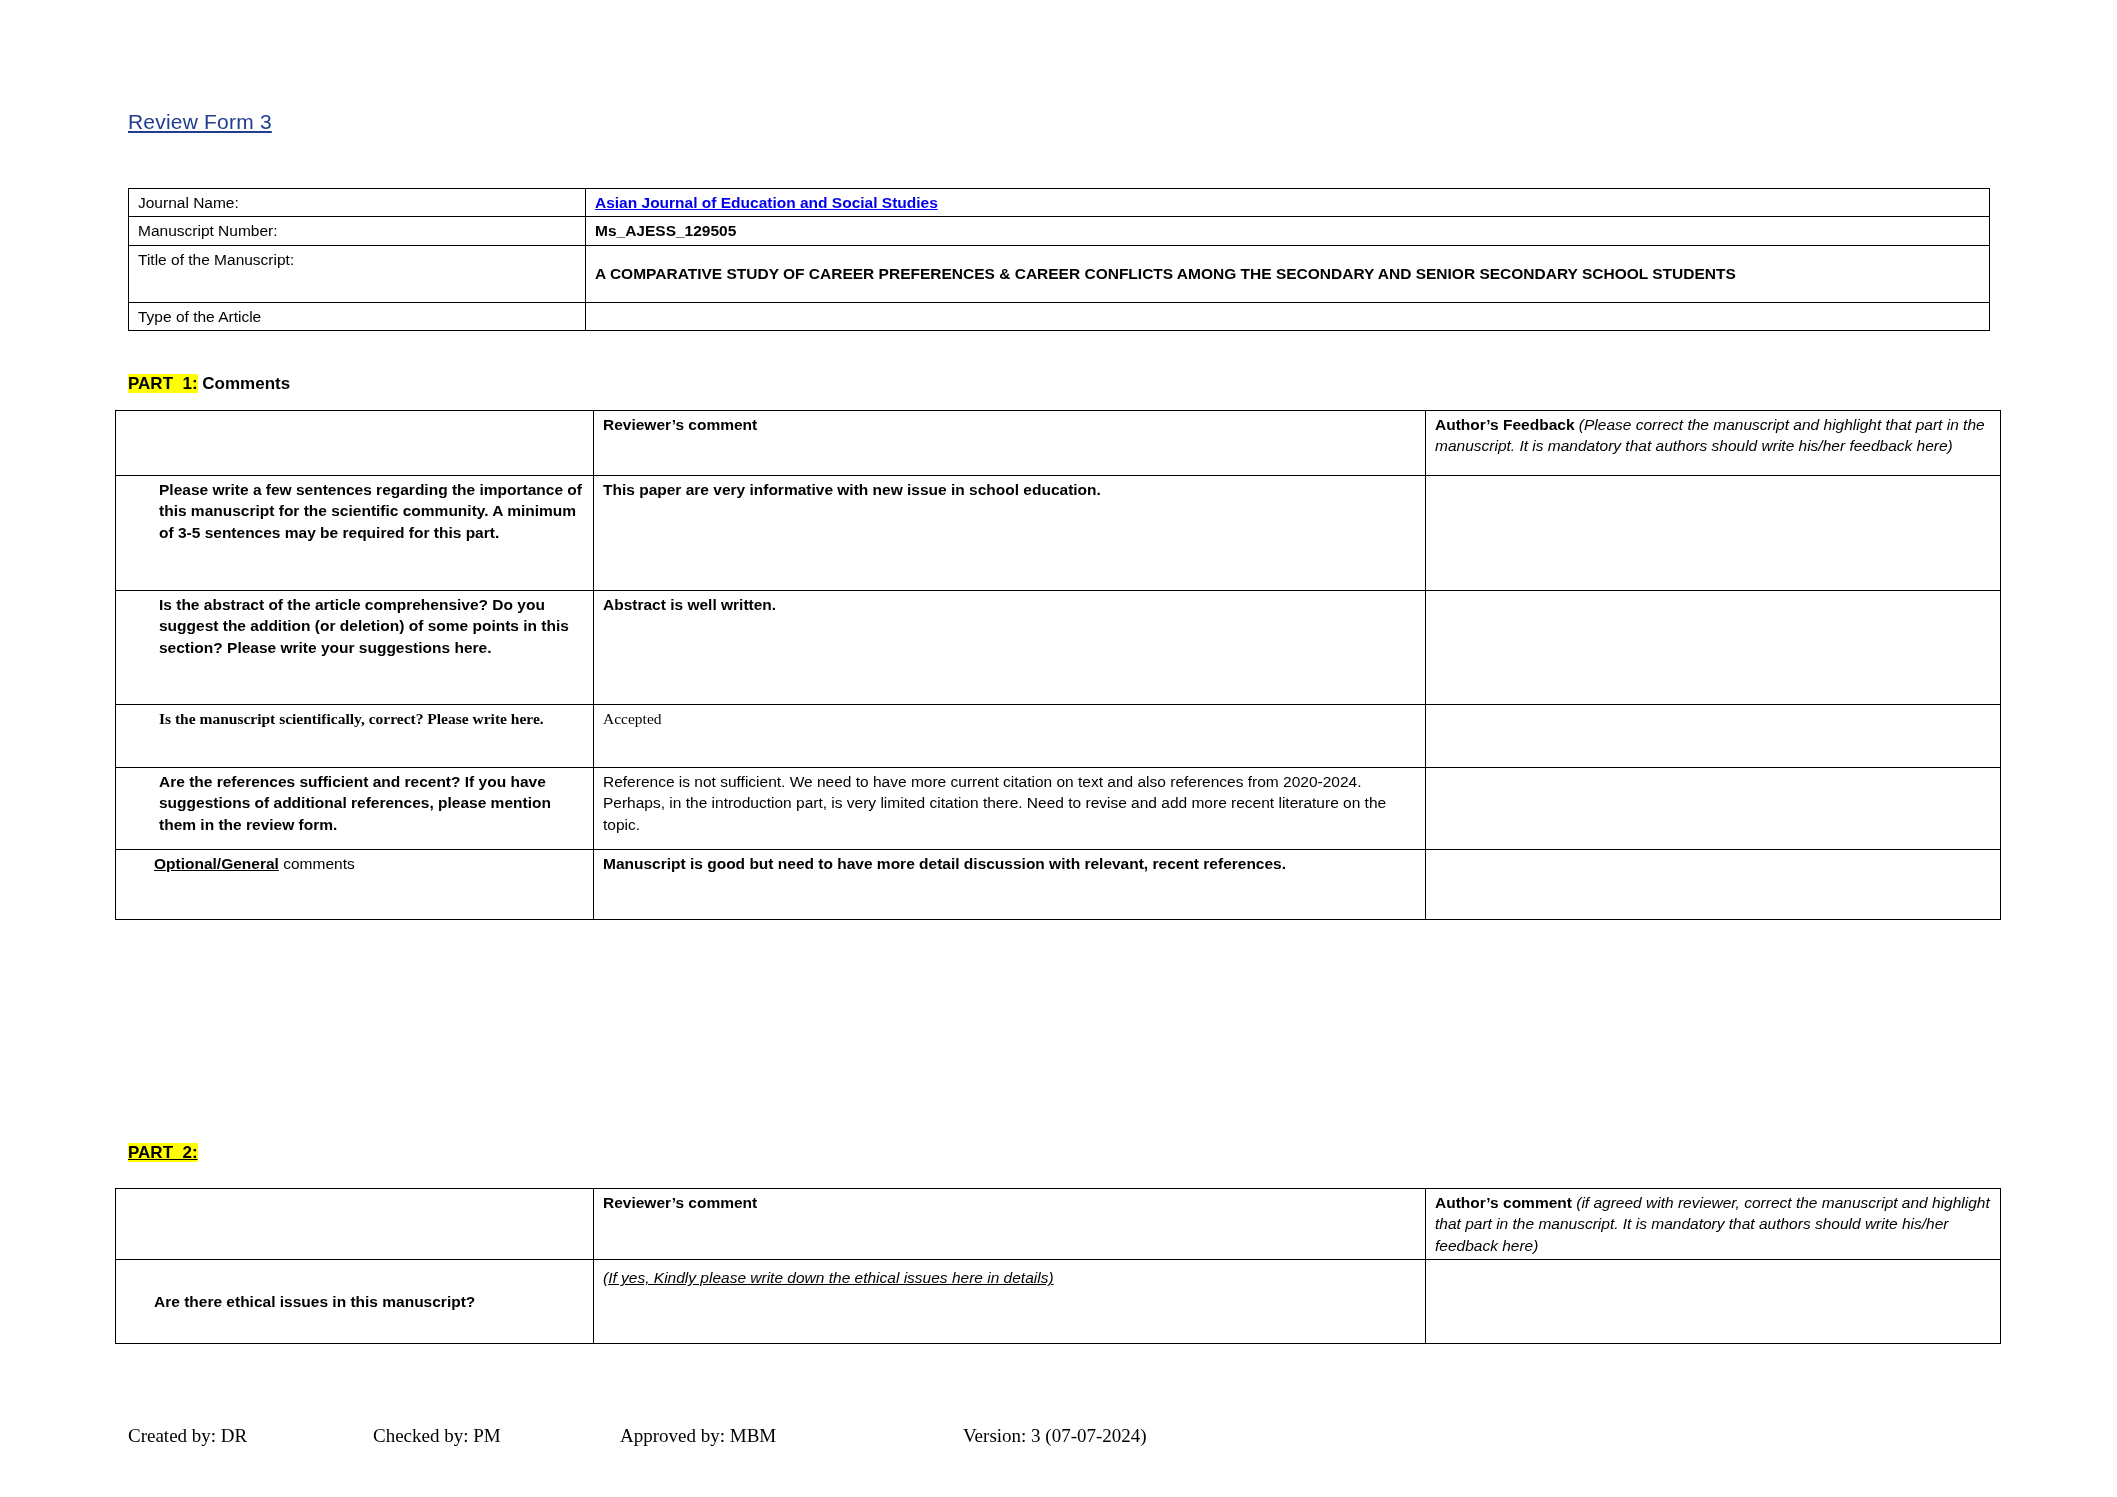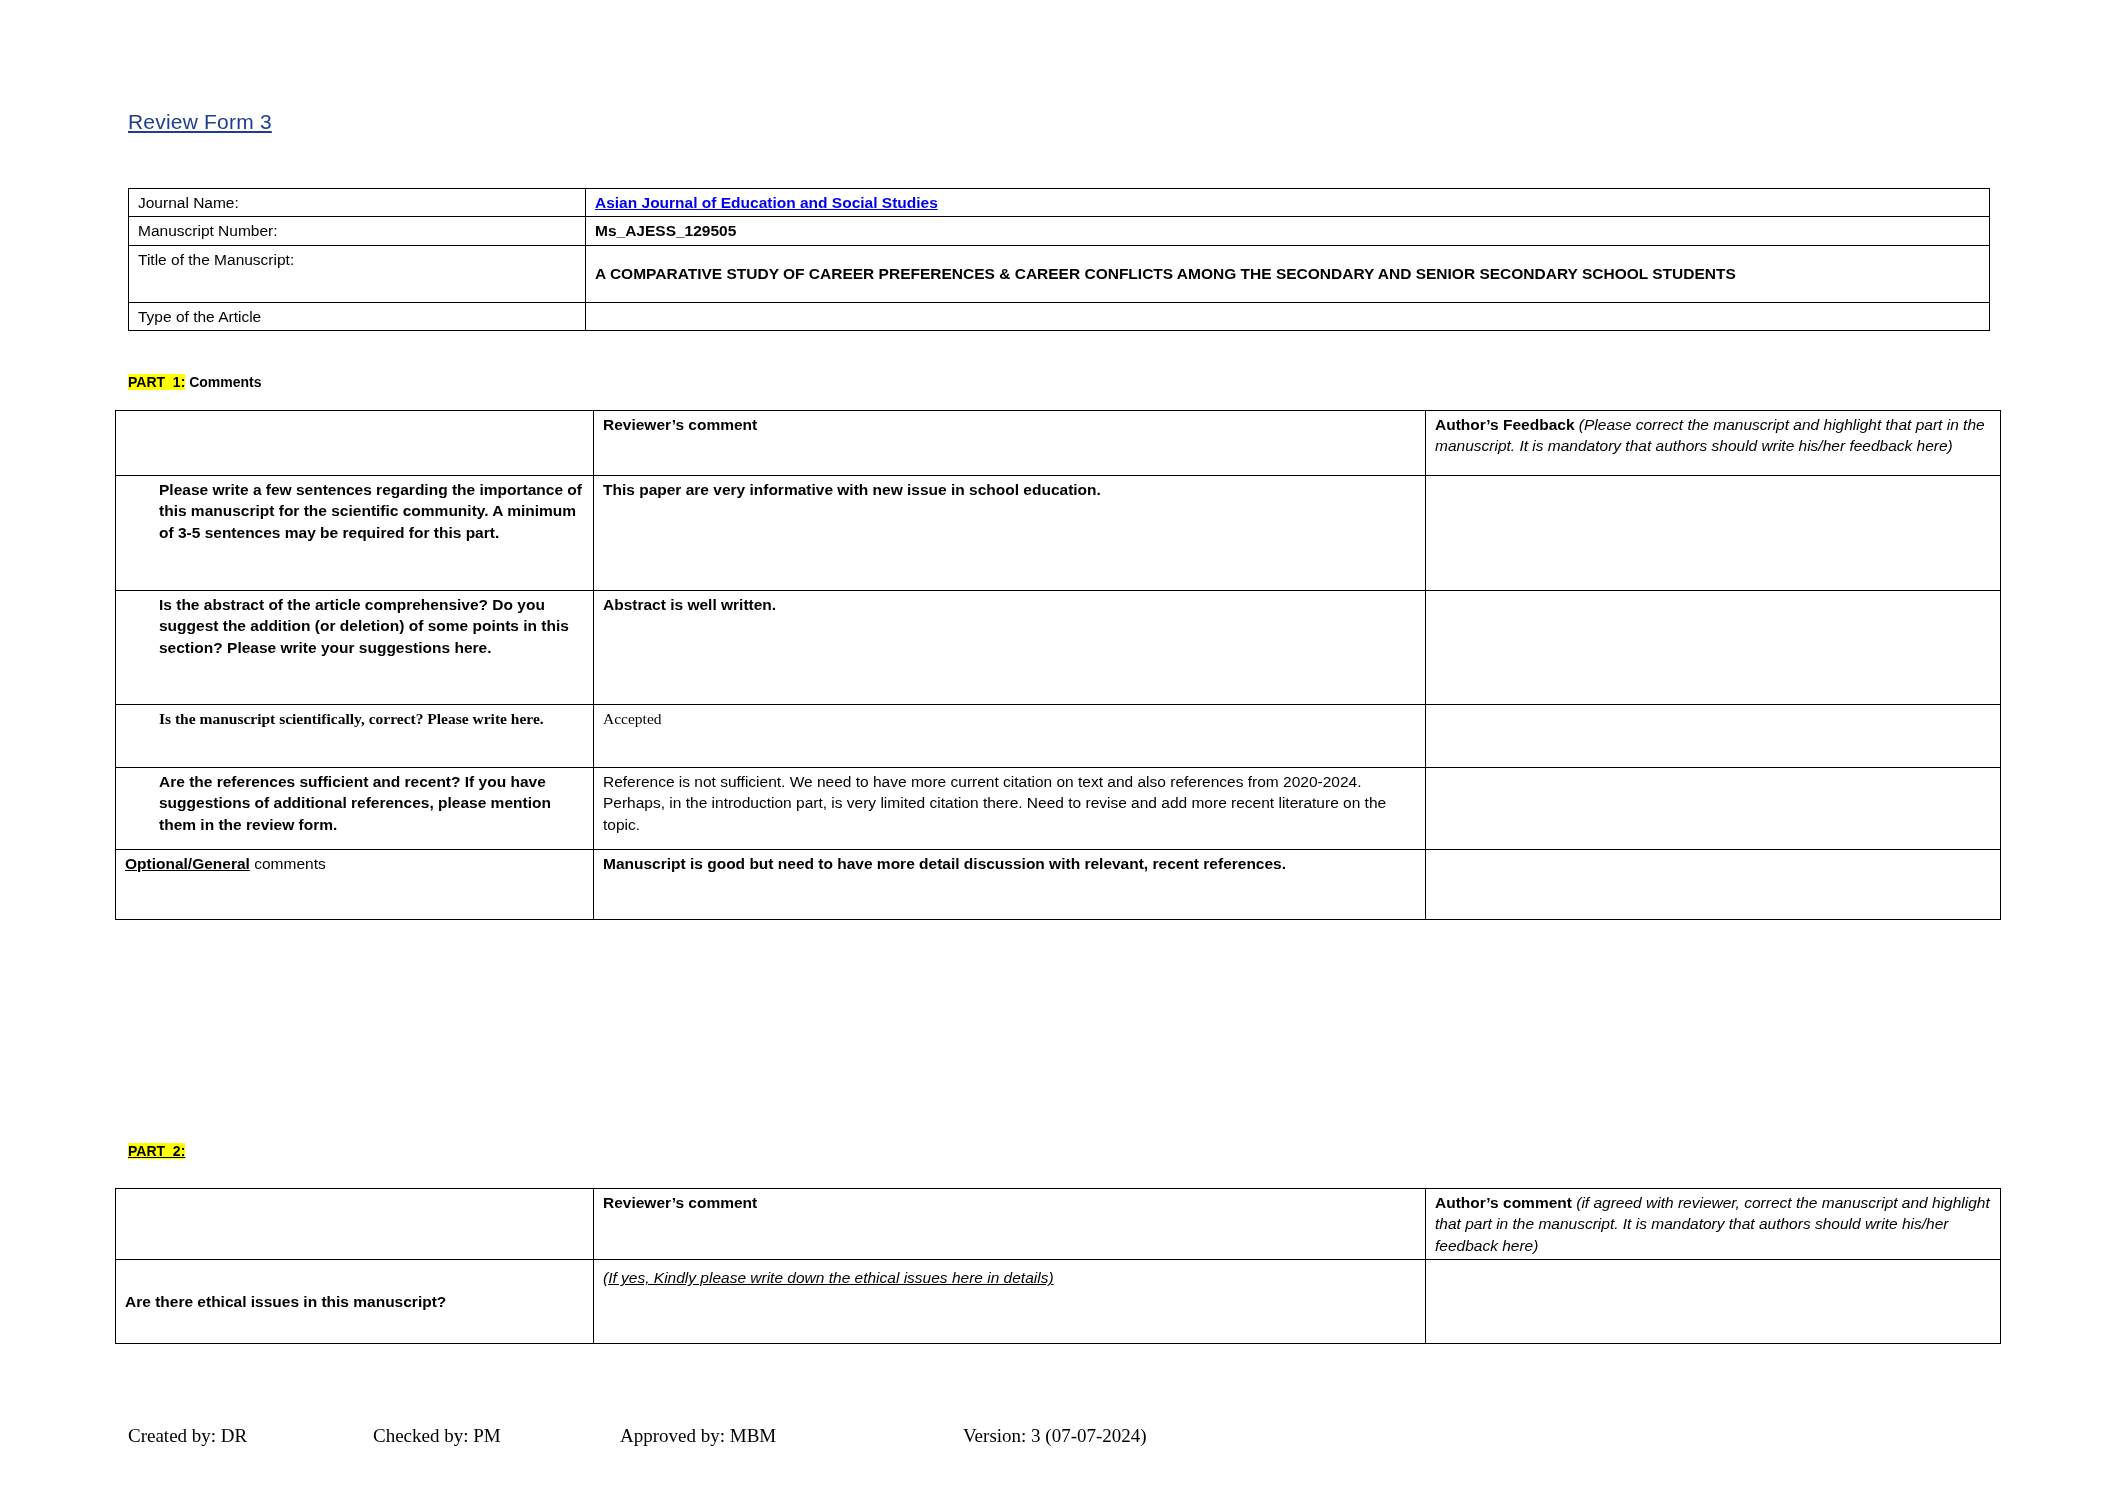--- a/index.html
+++ b/index.html
@@ -31,21 +31,21 @@
   .info-table td.label { width: 457px; }
   .info-table tr.r1 td { height: 27px; }
   .info-table tr.r2 td { height: 28px; }
   .info-table tr.r3 td { height: 57px; }
   .info-table tr.r4 td { height: 28px; }
   .info-table td.vmid { vertical-align: middle; }
   .journal-link { color: #0000ee; font-weight: bold; text-decoration: underline; cursor: pointer; }
   .bold { font-weight: bold; }
 
   
-  .section-heading { position: absolute; left: 128px; font-size: 14px; font-weight: bold; }
+  .section-heading { position: absolute; left: 128px; font-size: 17px; font-weight: bold; }
   .part1-heading { top: 374px; }
   .part2-heading { top: 1143px; }
   .hl { background: #ffff00; white-space: pre-wrap; }
   .hl-underline { text-decoration: underline; }
 
   
   .part-table { position: absolute; left: 115px; width: 1885px; }
   .part1-table { top: 410px; }
   .part2-table { top: 1188px; }
   .part-table td.c1 { width: 478px; }
@@ -58,21 +58,21 @@
   .part1-table tr.r3 td { height: 114px; }
   .part1-table tr.r4 td { height: 63px; font-family: Liberation Serif, serif; }
   .part1-table tr.r5 td { height: 82px; }
   .part1-table tr.r6 td { height: 63px; }
   .part1-table tr.r7 td { height: 70px; }
 
   .part2-table tr.hrow td { height: 70px; }
   .part2-table tr.r1 td { height: 84px; }
 
   .q { font-weight: bold; white-space: pre-line; padding-left: 34px; }
-  .q-plain { padding-left: 0; }
+  .q-plain { padding-left: 0; margin-left: 29px; }
   .feedback-note { font-style: italic; font-weight: normal; }
   .opt-label { font-weight: bold; text-decoration: underline; }
   .ethical-note { font-style: italic; text-decoration: underline; padding-top: 4px; display: inline-block; }
   .vmid { vertical-align: middle; }
 
   
   .footer {
     position: absolute; top: 1425px; left: 0; width: 2117px; height: 24px;
     font-family: "Liberation Serif", serif; font-size: 19px;
   }

